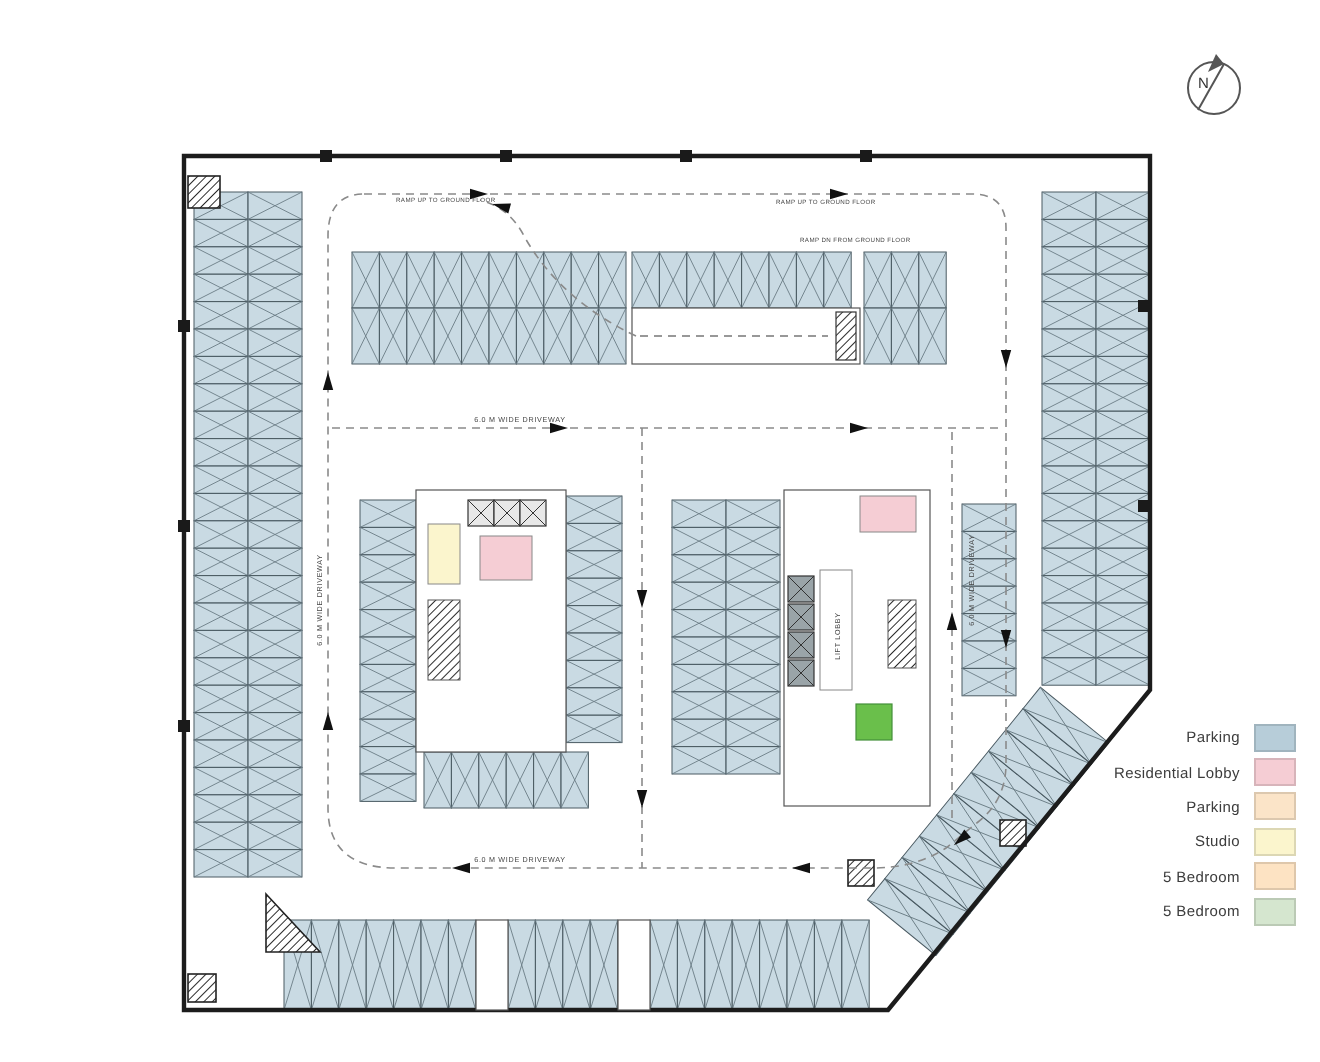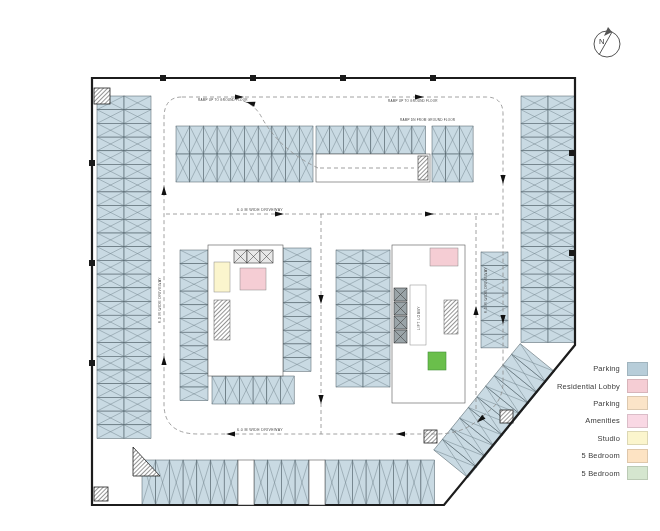--- a/index.html
+++ b/index.html
@@ -757,24 +757,20 @@
   </div>
   <div class="legend-row">
     <span class="legend-label">Residential Lobby</span>
     <span class="legend-swatch" style="background: rgb(245, 205, 212);"></span>
   </div>
   <div class="legend-row">
     <span class="legend-label">Parking</span>
     <span class="legend-swatch" style="background: rgb(251, 228, 200);"></span>
   </div>
   <div class="legend-row">
-    <span class="legend-label">Amenities</span>
-    <span class="legend-swatch" style="background: rgb(249, 216, 228);"></span>
-  </div>
-  <div class="legend-row">
     <span class="legend-label">Studio</span>
     <span class="legend-swatch" style="background: rgb(251, 245, 205);"></span>
   </div>
   <div class="legend-row">
     <span class="legend-label">5 Bedroom</span>
     <span class="legend-swatch" style="background: rgb(253, 227, 195);"></span>
   </div>
   <div class="legend-row">
     <span class="legend-label">5 Bedroom</span>
     <span class="legend-swatch" style="background: rgb(213, 230, 207);"></span>

